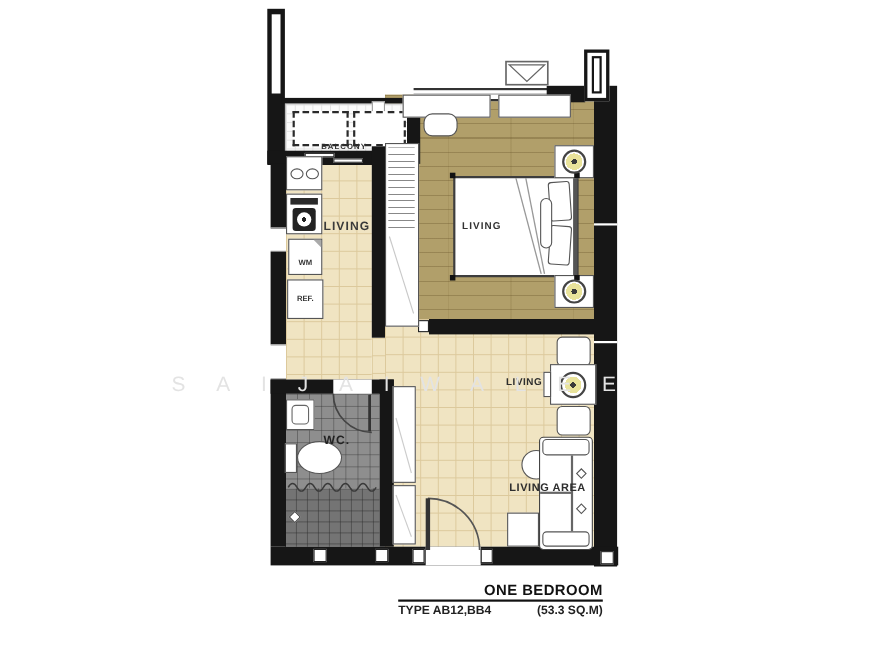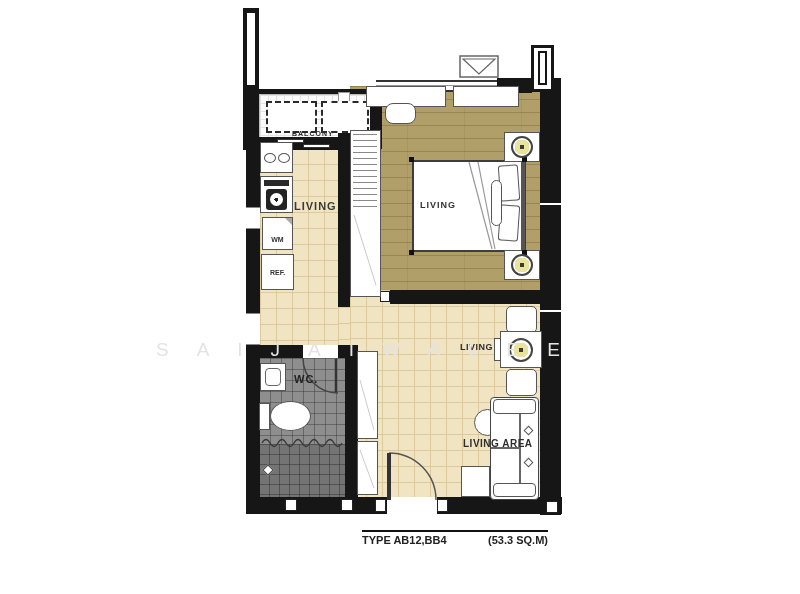--- a/index.html
+++ b/index.html
@@ -178,27 +178,28 @@
     <line x1="354" y1="215" x2="376" y2="285" stroke="#c8c8c8" stroke-width="1"></line>
     <line x1="360" y1="380" x2="374" y2="430" stroke="#cccccc" stroke-width="1"></line>
     <line x1="360" y1="450" x2="374" y2="488" stroke="#cccccc" stroke-width="1"></line>
     <rect x="460" y="56" width="38" height="21" fill="#ffffff" stroke="#666" stroke-width="1.5"></rect>
     <path d="M463,59 L495,59 L479,74 Z" fill="#ffffff" stroke="#666" stroke-width="1.2"></path>
   </svg>
 
   <div class="lbl" style="left:292px;top:130px;font-size:7px;">BALCONY</div>
   <div class="lbl" style="left:294px;top:200px;font-size:11px;font-weight:600;color:#3a3a3a;">LIVING</div>
   <div class="lbl" style="left:420px;top:200px;font-size:9px;color:#333;">LIVING</div>
-  <div class="lbl" style="left:294px;top:373px;font-size:11px;color:#222;">WC.</div>
+  <div class="lbl" style="left:294px;top:395px;font-size:11px;color:#222;">WC.</div>
   <div class="lbl" style="left:460px;top:342px;font-size:9px;letter-spacing:.5px;">LIVING</div>
   <div class="lbl" style="left:427px;top:438px;font-size:10px;letter-spacing:.5px;padding-left:36px;">LIVING AREA</div>
 
   <div class="wmrow" style="left:156px;top:339px;">SAIJAIWALEE</div>
 
   <div class="caption">
+    <div class="cap-title">ONE BEDROOM</div>
     <div class="cap-line"></div>
     <div class="cap-row">
       <span>TYPE AB12,BB4</span>
       <span>(53.3 SQ.M)</span>
     </div>
   </div>
 
 </div>
 
 </body></html>

